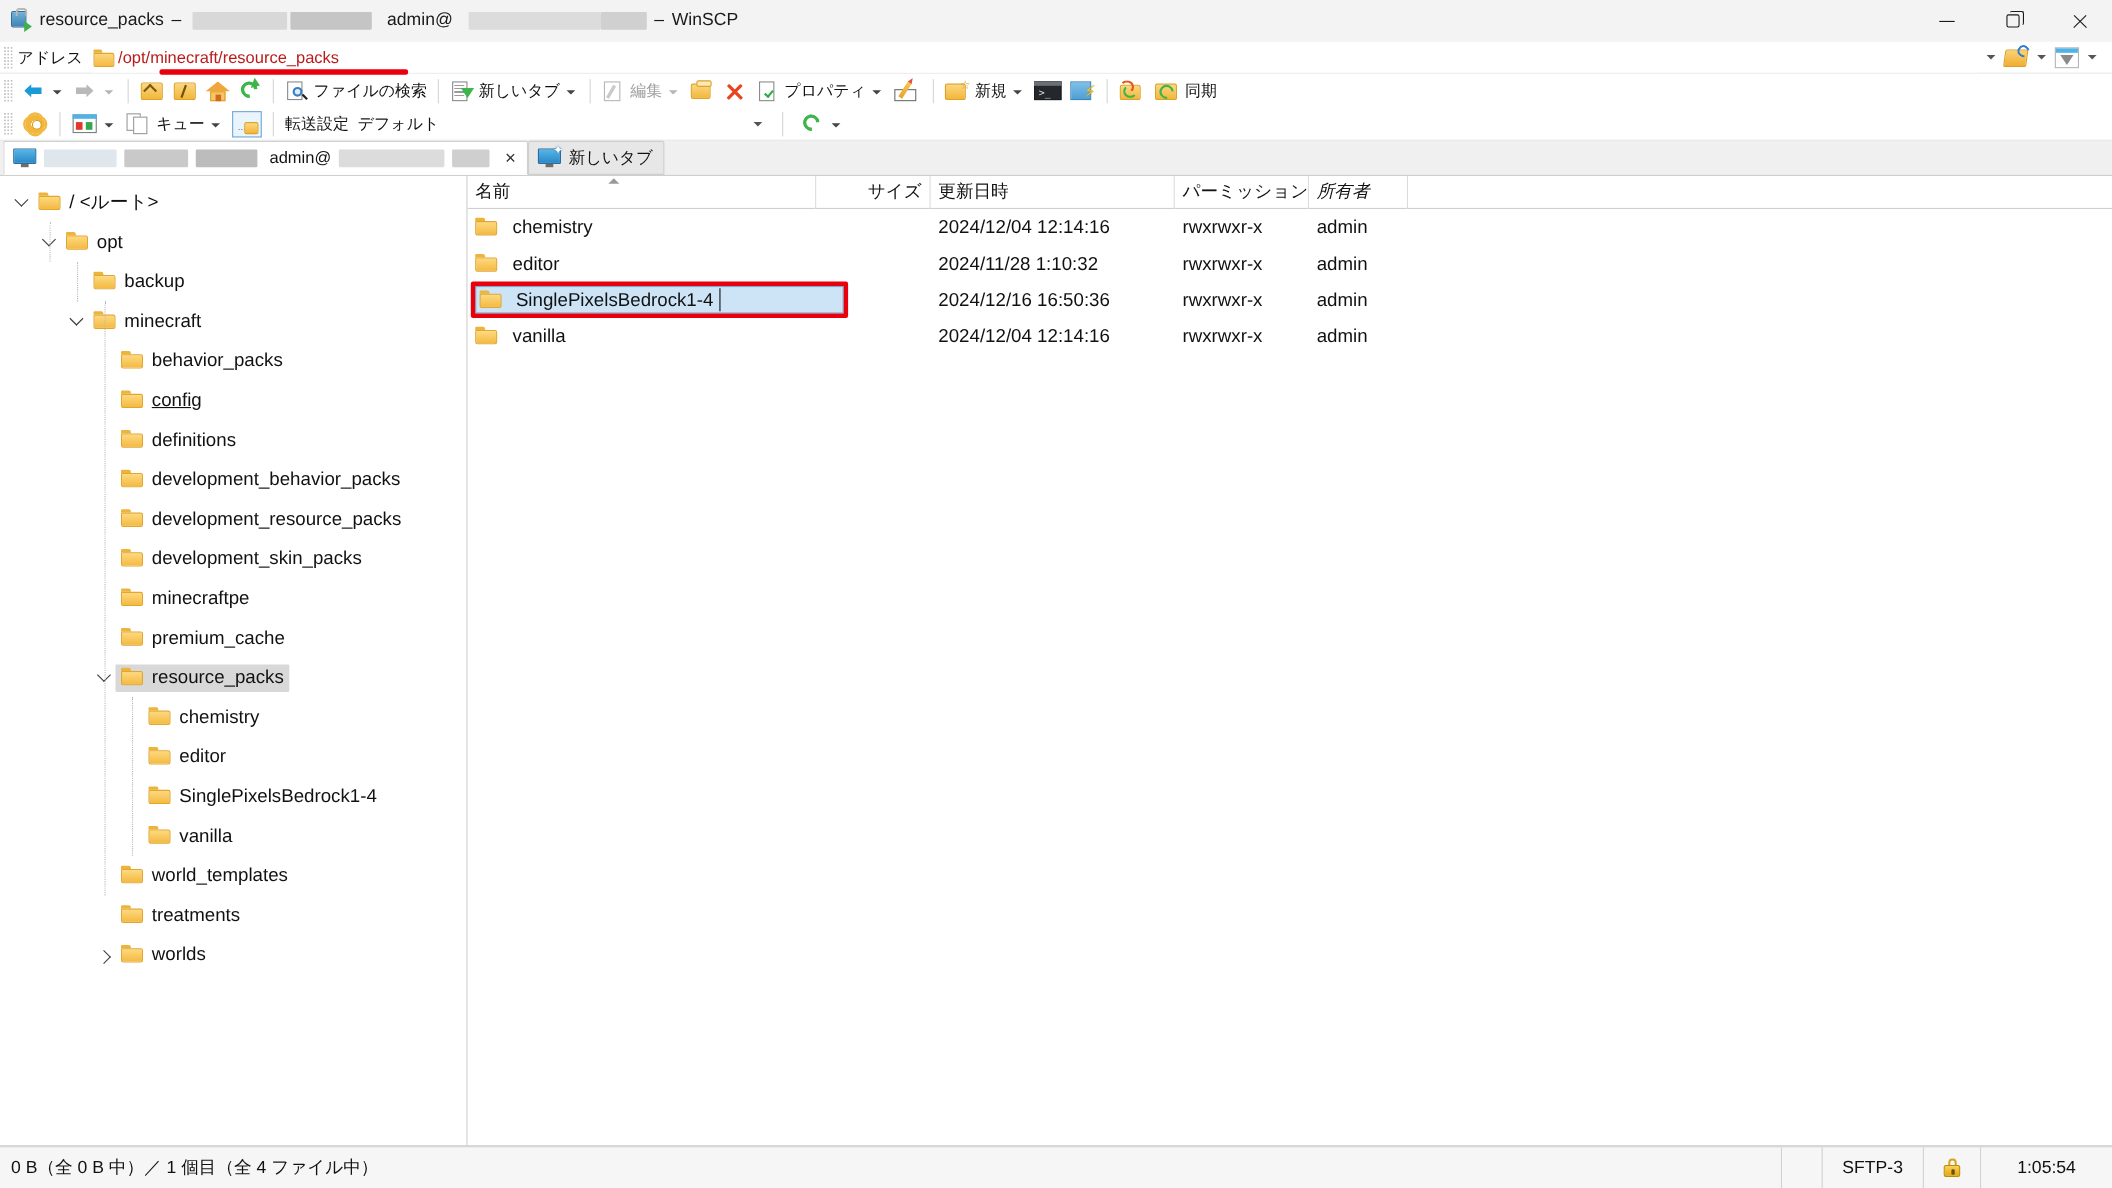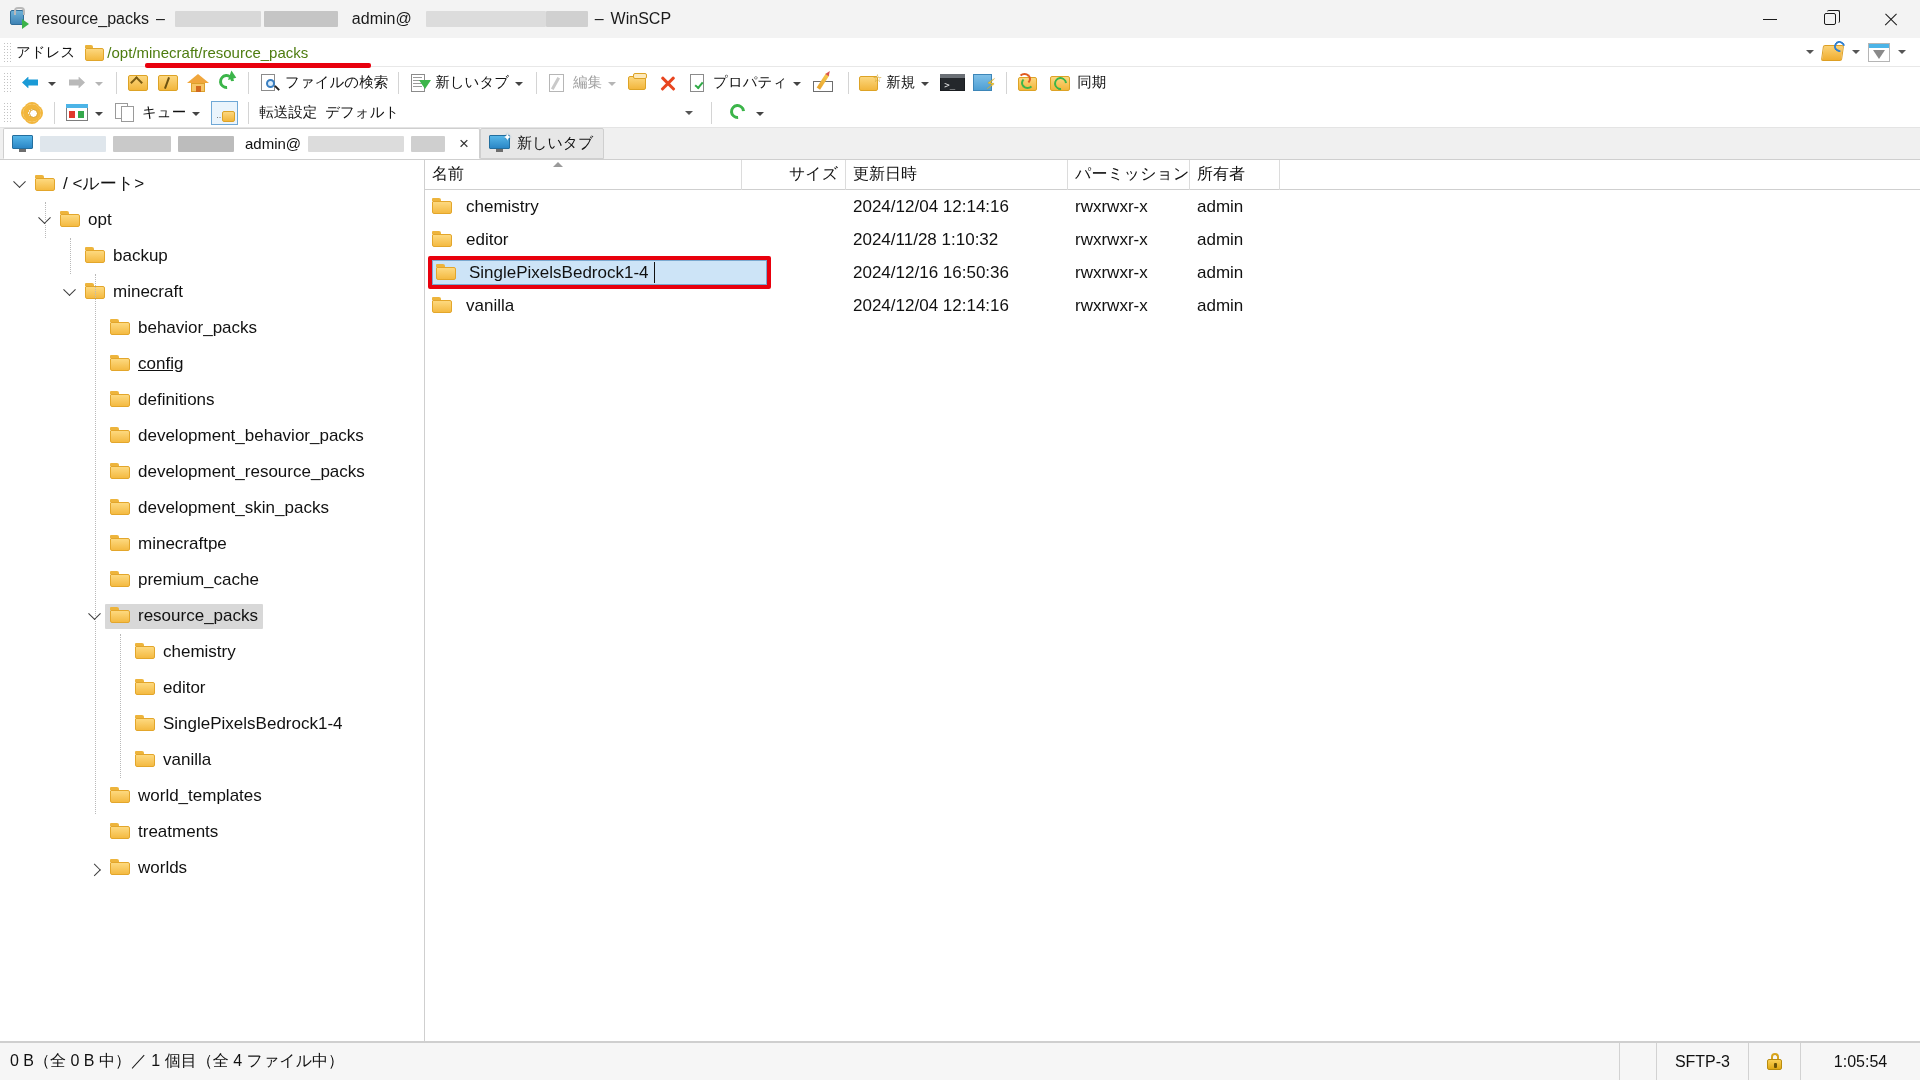--- a/index.html
+++ b/index.html
@@ -182,21 +182,21 @@
   .folder-icon-sm::after {
     content: "";
     position: absolute; left: 0; top: 2.5px;
     width: 17px; height: 11.5px;
     background: linear-gradient(#fcd77f, #f3b93f);
     border: 1px solid #e0a62c;
     border-radius: 1px 2px 2px 2px;
   }
   .addr-text {
     font-size: 15px;
-    color: #4d7c0f;
+    color: #b91c1c;
     white-space: nowrap;
   }
   .addr-underline {
     position: absolute;
     left: 60px;
     bottom: -2px;
     width: 226px;
     height: 5px;
     background: #e8000d;
     border-radius: 2px;
@@ -849,21 +849,21 @@
     margin-left: -30px;
     width: 0; height: 0;
     border-left: 5px solid transparent;
     border-right: 5px solid transparent;
     border-bottom: 5px solid #9a9a9a;
   }
   .col-name { width: 317px; flex: 0 0 317px; }
   .col-size { width: 104px; flex: 0 0 104px; }
   .col-date { width: 222px; flex: 0 0 222px; }
   .col-perm { width: 122px; flex: 0 0 122px; }
-  .col-owner{ width: 90px;  flex: 0 0 90px; }
+  .col-owner{ width: 90px;  flex: 0 0 90px; font-style: italic; }
   .col-rest { flex: 1 1 auto; border-right: none; }
 
   .list-body { flex: 1 1 auto; position: relative; }
   .frow {
     height: 33px;
     display: flex;
     align-items: center;
     font-size: 17px;
     color: #111;
     position: relative;

